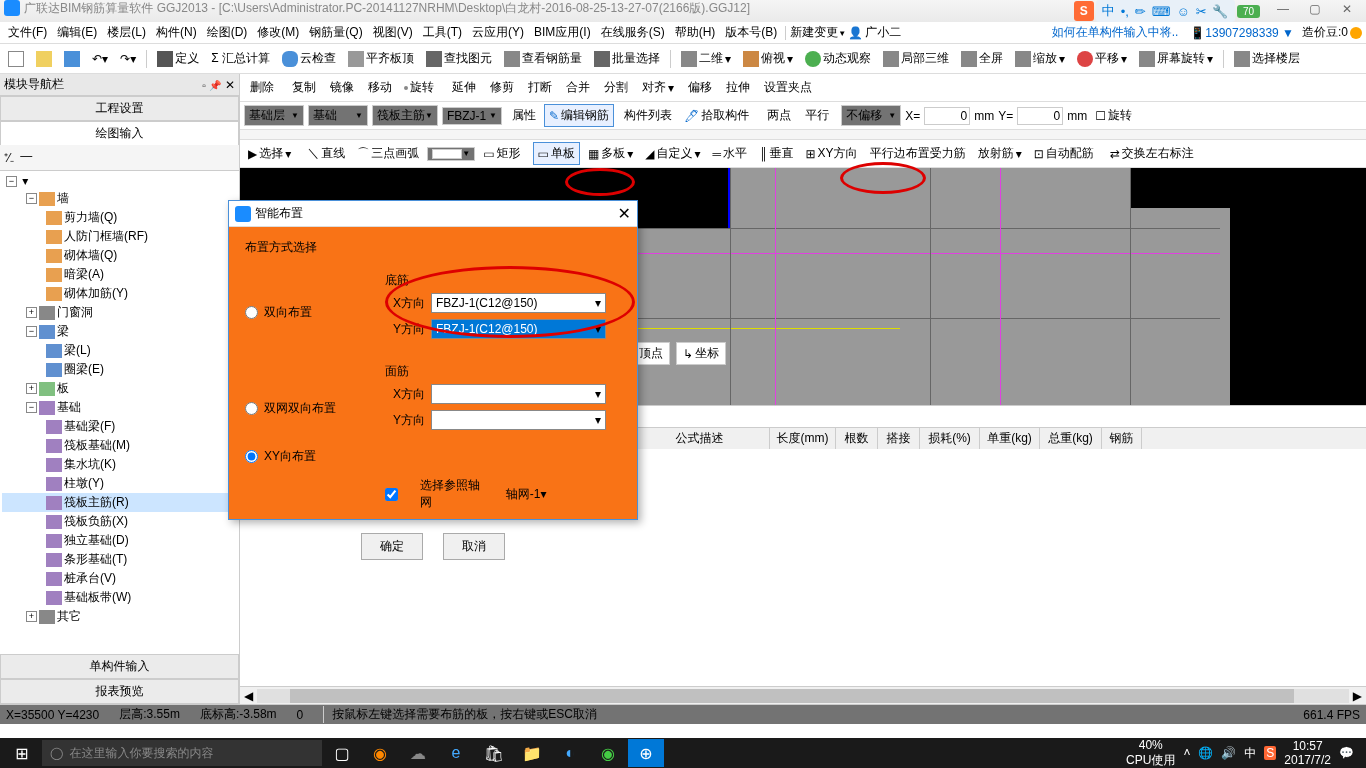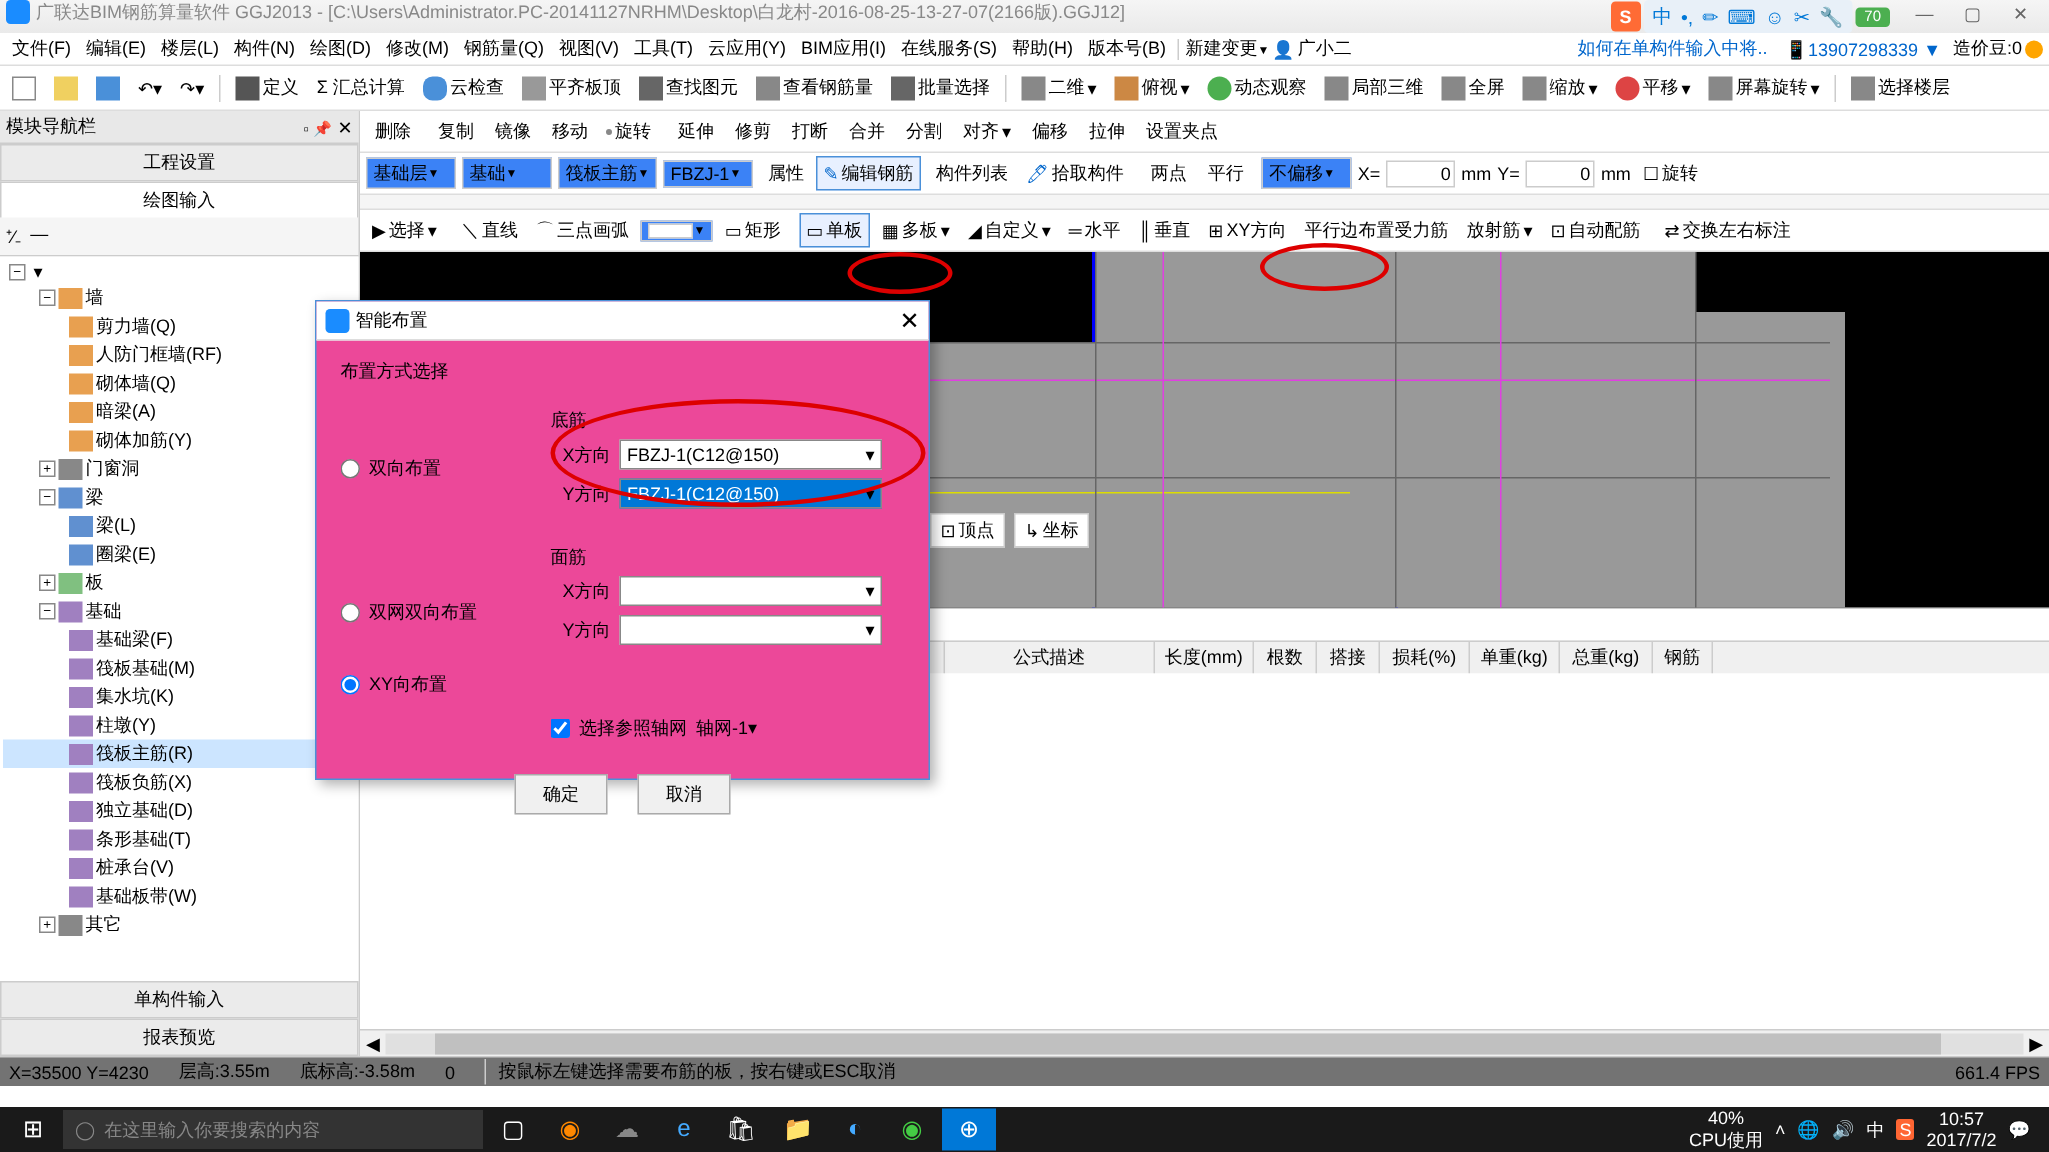--- a/index.html
+++ b/index.html
@@ -53,21 +53,21 @@
 .tree .fic{width:16px;height:14px;display:inline-block}
 .tree .sel{background:#cce5ff}
 .fic-wall{background:#e8a050}
 .fic-beam{background:#6090d0}
 .fic-slab{background:#80c080}
 .fic-found{background:#a080c0}
 .fic-gen{background:#888}
 .main{flex:1;display:flex;flex-direction:column;position:relative}
 .subtool{height:28px;display:flex;align-items:center;padding:0 4px;border-bottom:1px solid #ddd;gap:4px;flex-wrap:nowrap;overflow:hidden}
 .subtool .stbtn{display:flex;align-items:center;gap:2px;padding:2px 4px;white-space:nowrap;cursor:pointer}
-.subtool .sel-box{border:1px solid #ccc;padding:1px 4px;min-width:60px;display:flex;align-items:center;background:#3b82f6}
+.subtool .sel-box{border:1px solid #ccc;padding:1px 4px;min-width:60px;display:flex;align-items:center;justify-content:space-between;background:#737373}
 .subtool .sel-box .dn{font-size:8px}
 .subtool input{border:1px solid #ccc;padding:1px 2px;text-align:right}
 .subtool .active{border:1px solid #4a90d9;background:#e8f0ff}
 .canvas{flex:1;background:#000;position:relative;overflow:hidden}
 .grid-area{position:absolute;left:380px;top:0;width:600px;height:300px}
 .grid-area .slab{position:absolute;background:#999}
 .grid-area .slab.sel{outline:2px solid #00f}
 .grid-area .gline{position:absolute;background:#666}
 .grid-area .gline.h{height:1px;width:100%}
 .grid-area .gline.v{width:1px;height:100%}
@@ -79,36 +79,36 @@
 .info-bar{height:22px;background:#fff;border-top:1px solid #ccc;display:flex;align-items:center;padding:0 6px;gap:10px}
 .info-bar .lnk{color:#0066cc}
 .tbl-hdr{height:22px;background:#f0f0f0;border-top:1px solid #ccc;display:flex}
 .tbl-hdr .th{border-right:1px solid #ccc;padding:2px 4px;text-align:center}
 .tbl-body{flex:1;background:#fff;min-height:80px}
 .hscroll{height:18px;background:#f0f0f0;border-top:1px solid #ccc;display:flex;align-items:center}
 .hscroll .track{flex:1;background:#e0e0e0;height:14px;position:relative}
 .hscroll .thumb{position:absolute;height:100%;background:#c0c0c0;left:3%;width:92%}
 .statusbar{height:20px;background:#737373;border-top:1px solid #ccc;display:flex;align-items:center;padding:0 6px;gap:20px;font-size:11px}
 .statusbar .r{margin-left:auto}
-.dialog{position:absolute;left:210px;top:200px;width:410px;height:320px;background:#ec4899;border:1px solid #4a90d9;box-shadow:3px 3px 8px rgba(0,0,0,.3);z-index:100}
+.dialog{position:absolute;left:228px;top:200px;width:410px;height:320px;background:#f97316;border:1px solid #4a90d9;box-shadow:3px 3px 8px rgba(0,0,0,.3);z-index:100}
 .dialog .dtitle{height:26px;background:#fff;display:flex;align-items:center;padding:0 6px;border-bottom:1px solid #ddd}
 .dialog .dtitle .dic{width:16px;height:16px;background:#1a8cff;border-radius:3px;margin-right:4px}
 .dialog .dclose{margin-left:auto;font-size:16px;cursor:pointer}
 .dialog .dbody{padding:12px 16px}
 .dialog .grp-lbl{margin-bottom:20px}
 .dialog .radio-row{display:flex;align-items:center;gap:6px;margin:12px 0}
 .dialog .field-block{margin-left:140px;margin-top:-4px}
 .dialog .field-block .hdr{margin-bottom:4px}
 .dialog .frow{display:flex;align-items:center;gap:6px;margin-bottom:6px}
 .dialog .frow label{width:40px;text-align:right}
 .dialog .frow .sel{border:1px solid #888;width:175px;height:20px;display:flex;align-items:center;padding:0 4px;background:#fff;justify-content:space-between}
 .dialog .frow .sel.hl{background:#0078d7;color:#fff}
 .dialog .dbot{display:flex;justify-content:center;gap:20px;padding:10px}
 .dialog .dbtn{border:1px solid #aaa;background:#f0f0f0;padding:4px 18px;cursor:pointer}
-.dialog .chk-row{display:flex;align-items:center;gap:6px;margin-left:140px;margin-top:10px}
+.dialog .chk-row{display:flex;align-items:center;gap:22px;margin-left:140px;margin-top:10px}
 .taskbar{position:absolute;bottom:0;left:0;right:0;height:30px;background:#1a1a1a;display:flex;align-items:center;padding:0 4px;gap:2px}
 .taskbar .tb{width:36px;height:28px;display:flex;align-items:center;justify-content:center;color:#fff;font-size:16px}
 .taskbar .search{flex:0 0 280px;height:26px;background:#333;color:#888;display:flex;align-items:center;padding:0 8px;gap:6px}
 .taskbar .tray{margin-left:auto;display:flex;align-items:center;gap:8px;color:#fff;font-size:11px;padding-right:8px}
 .taskbar .clock{text-align:center;line-height:1.2}
 </style>
 </head>
 <body>
 
 <div class="titlebar">

